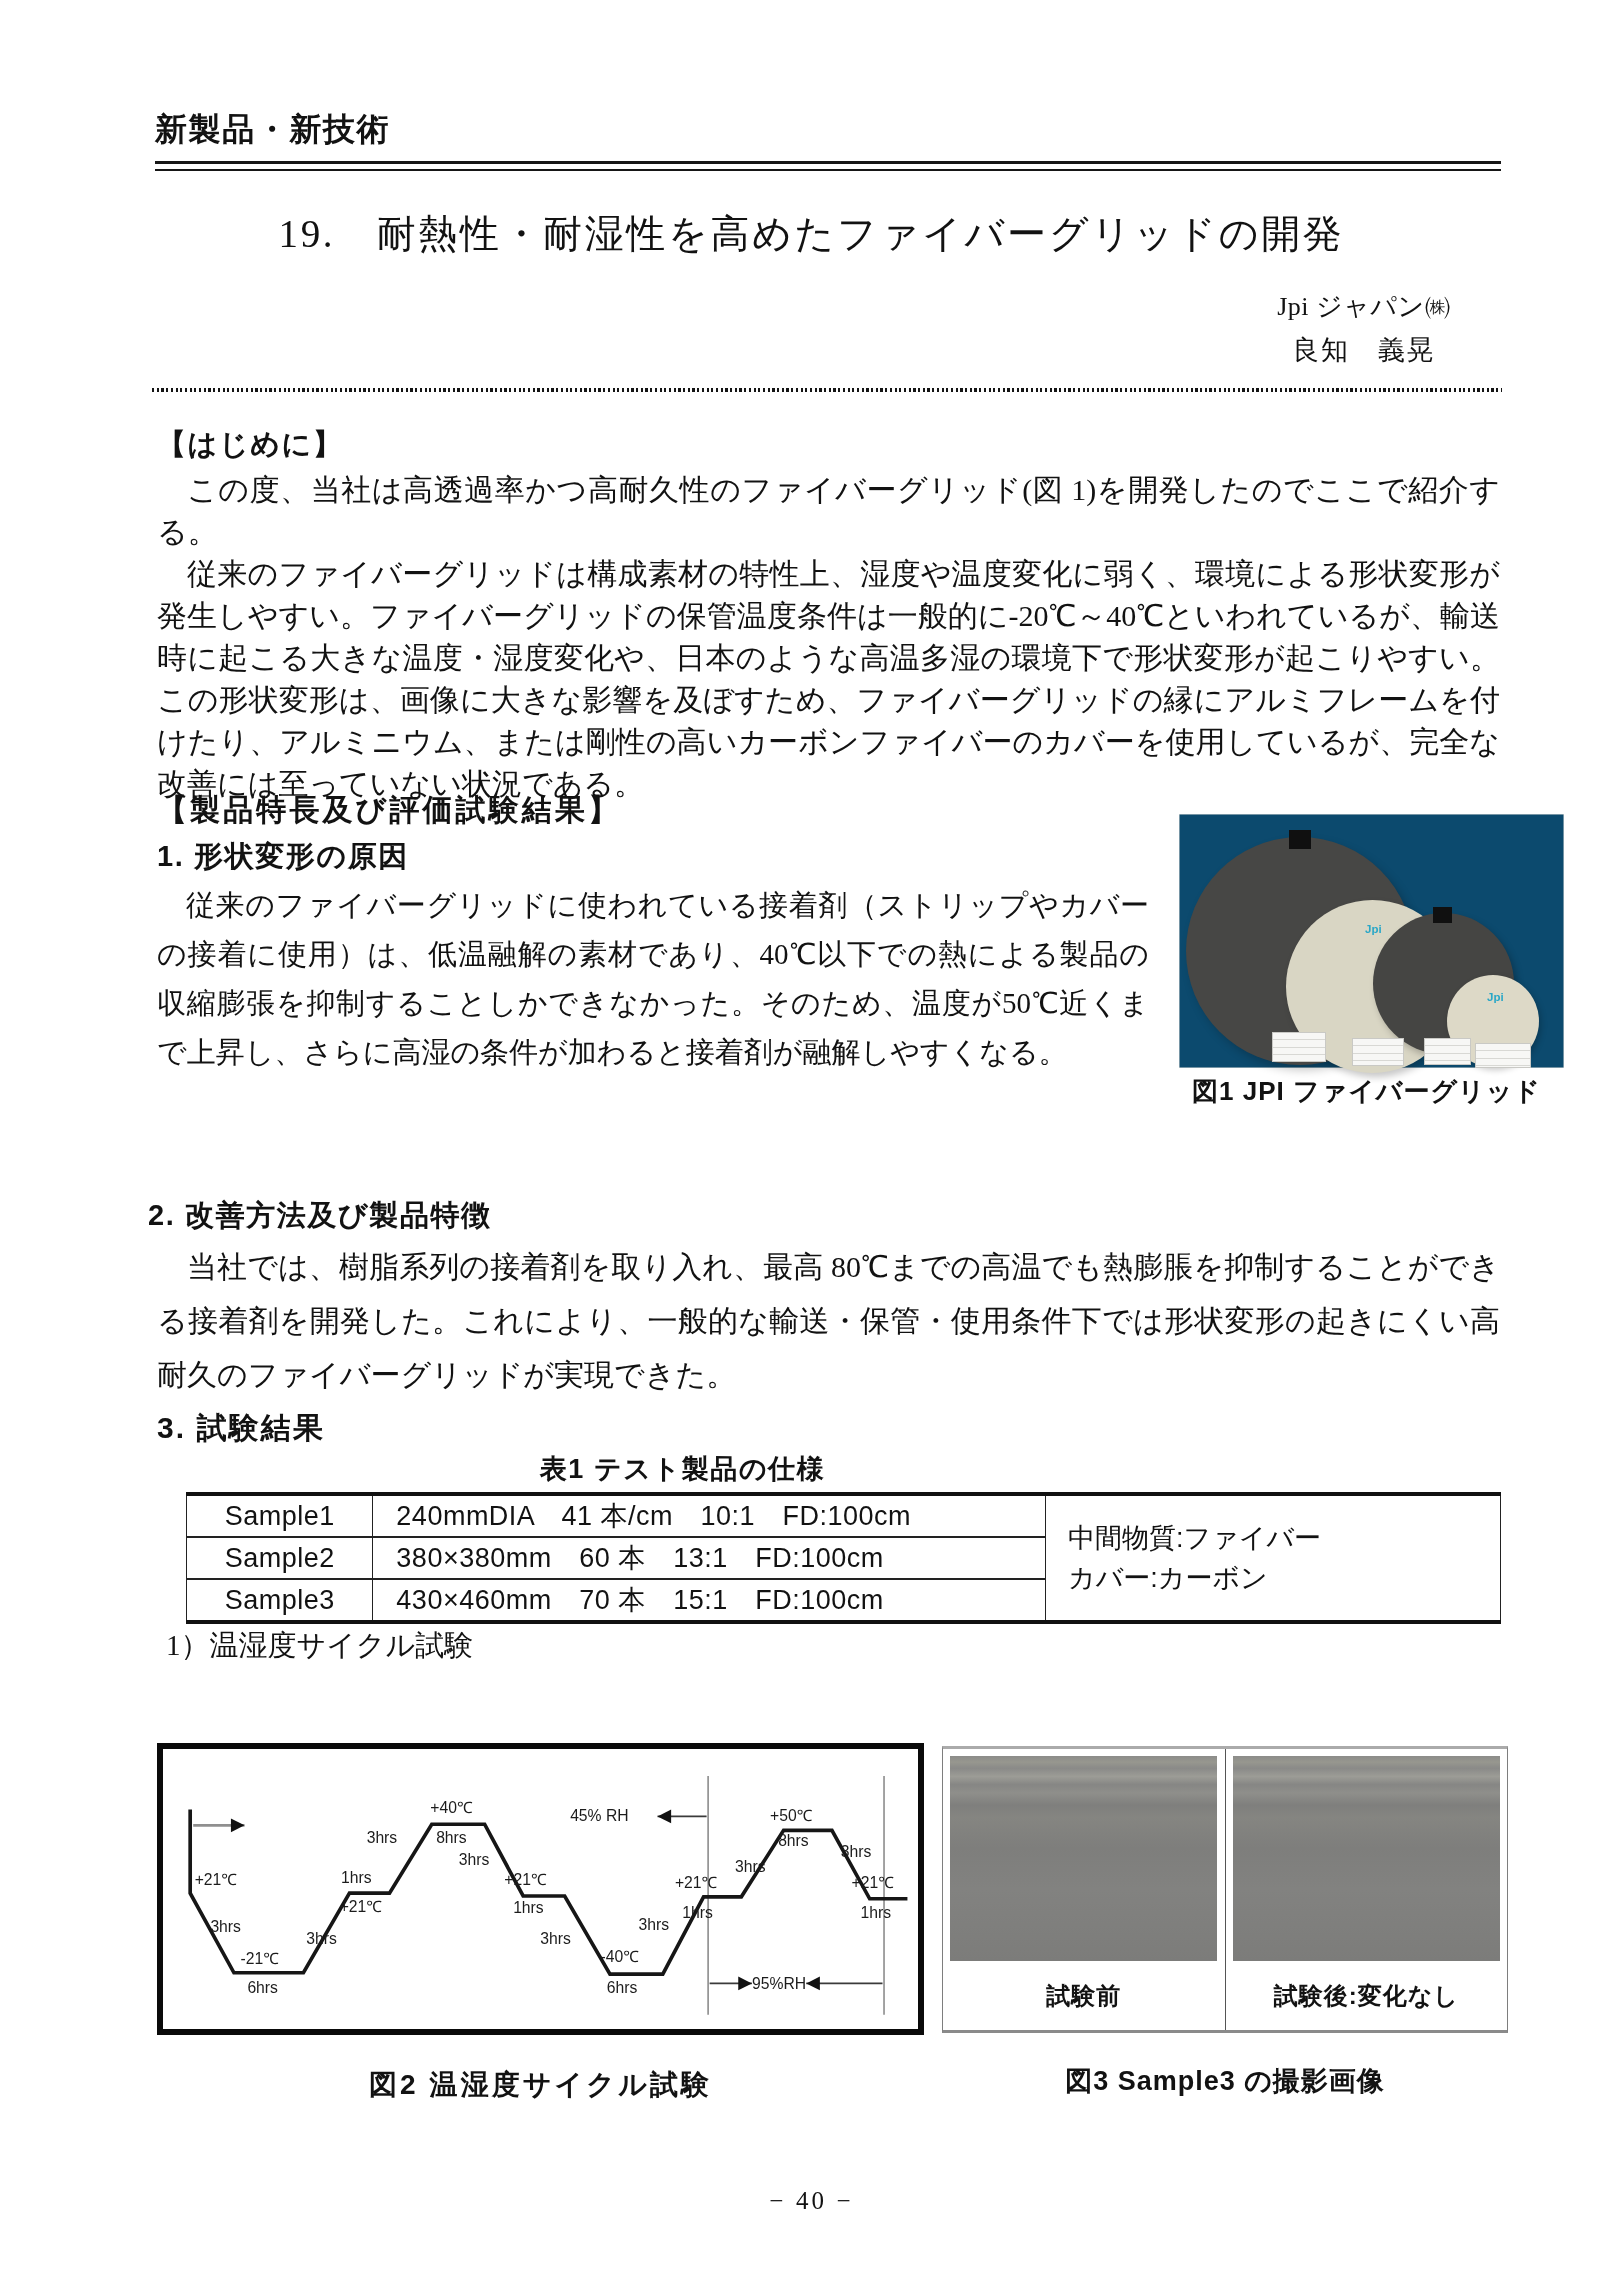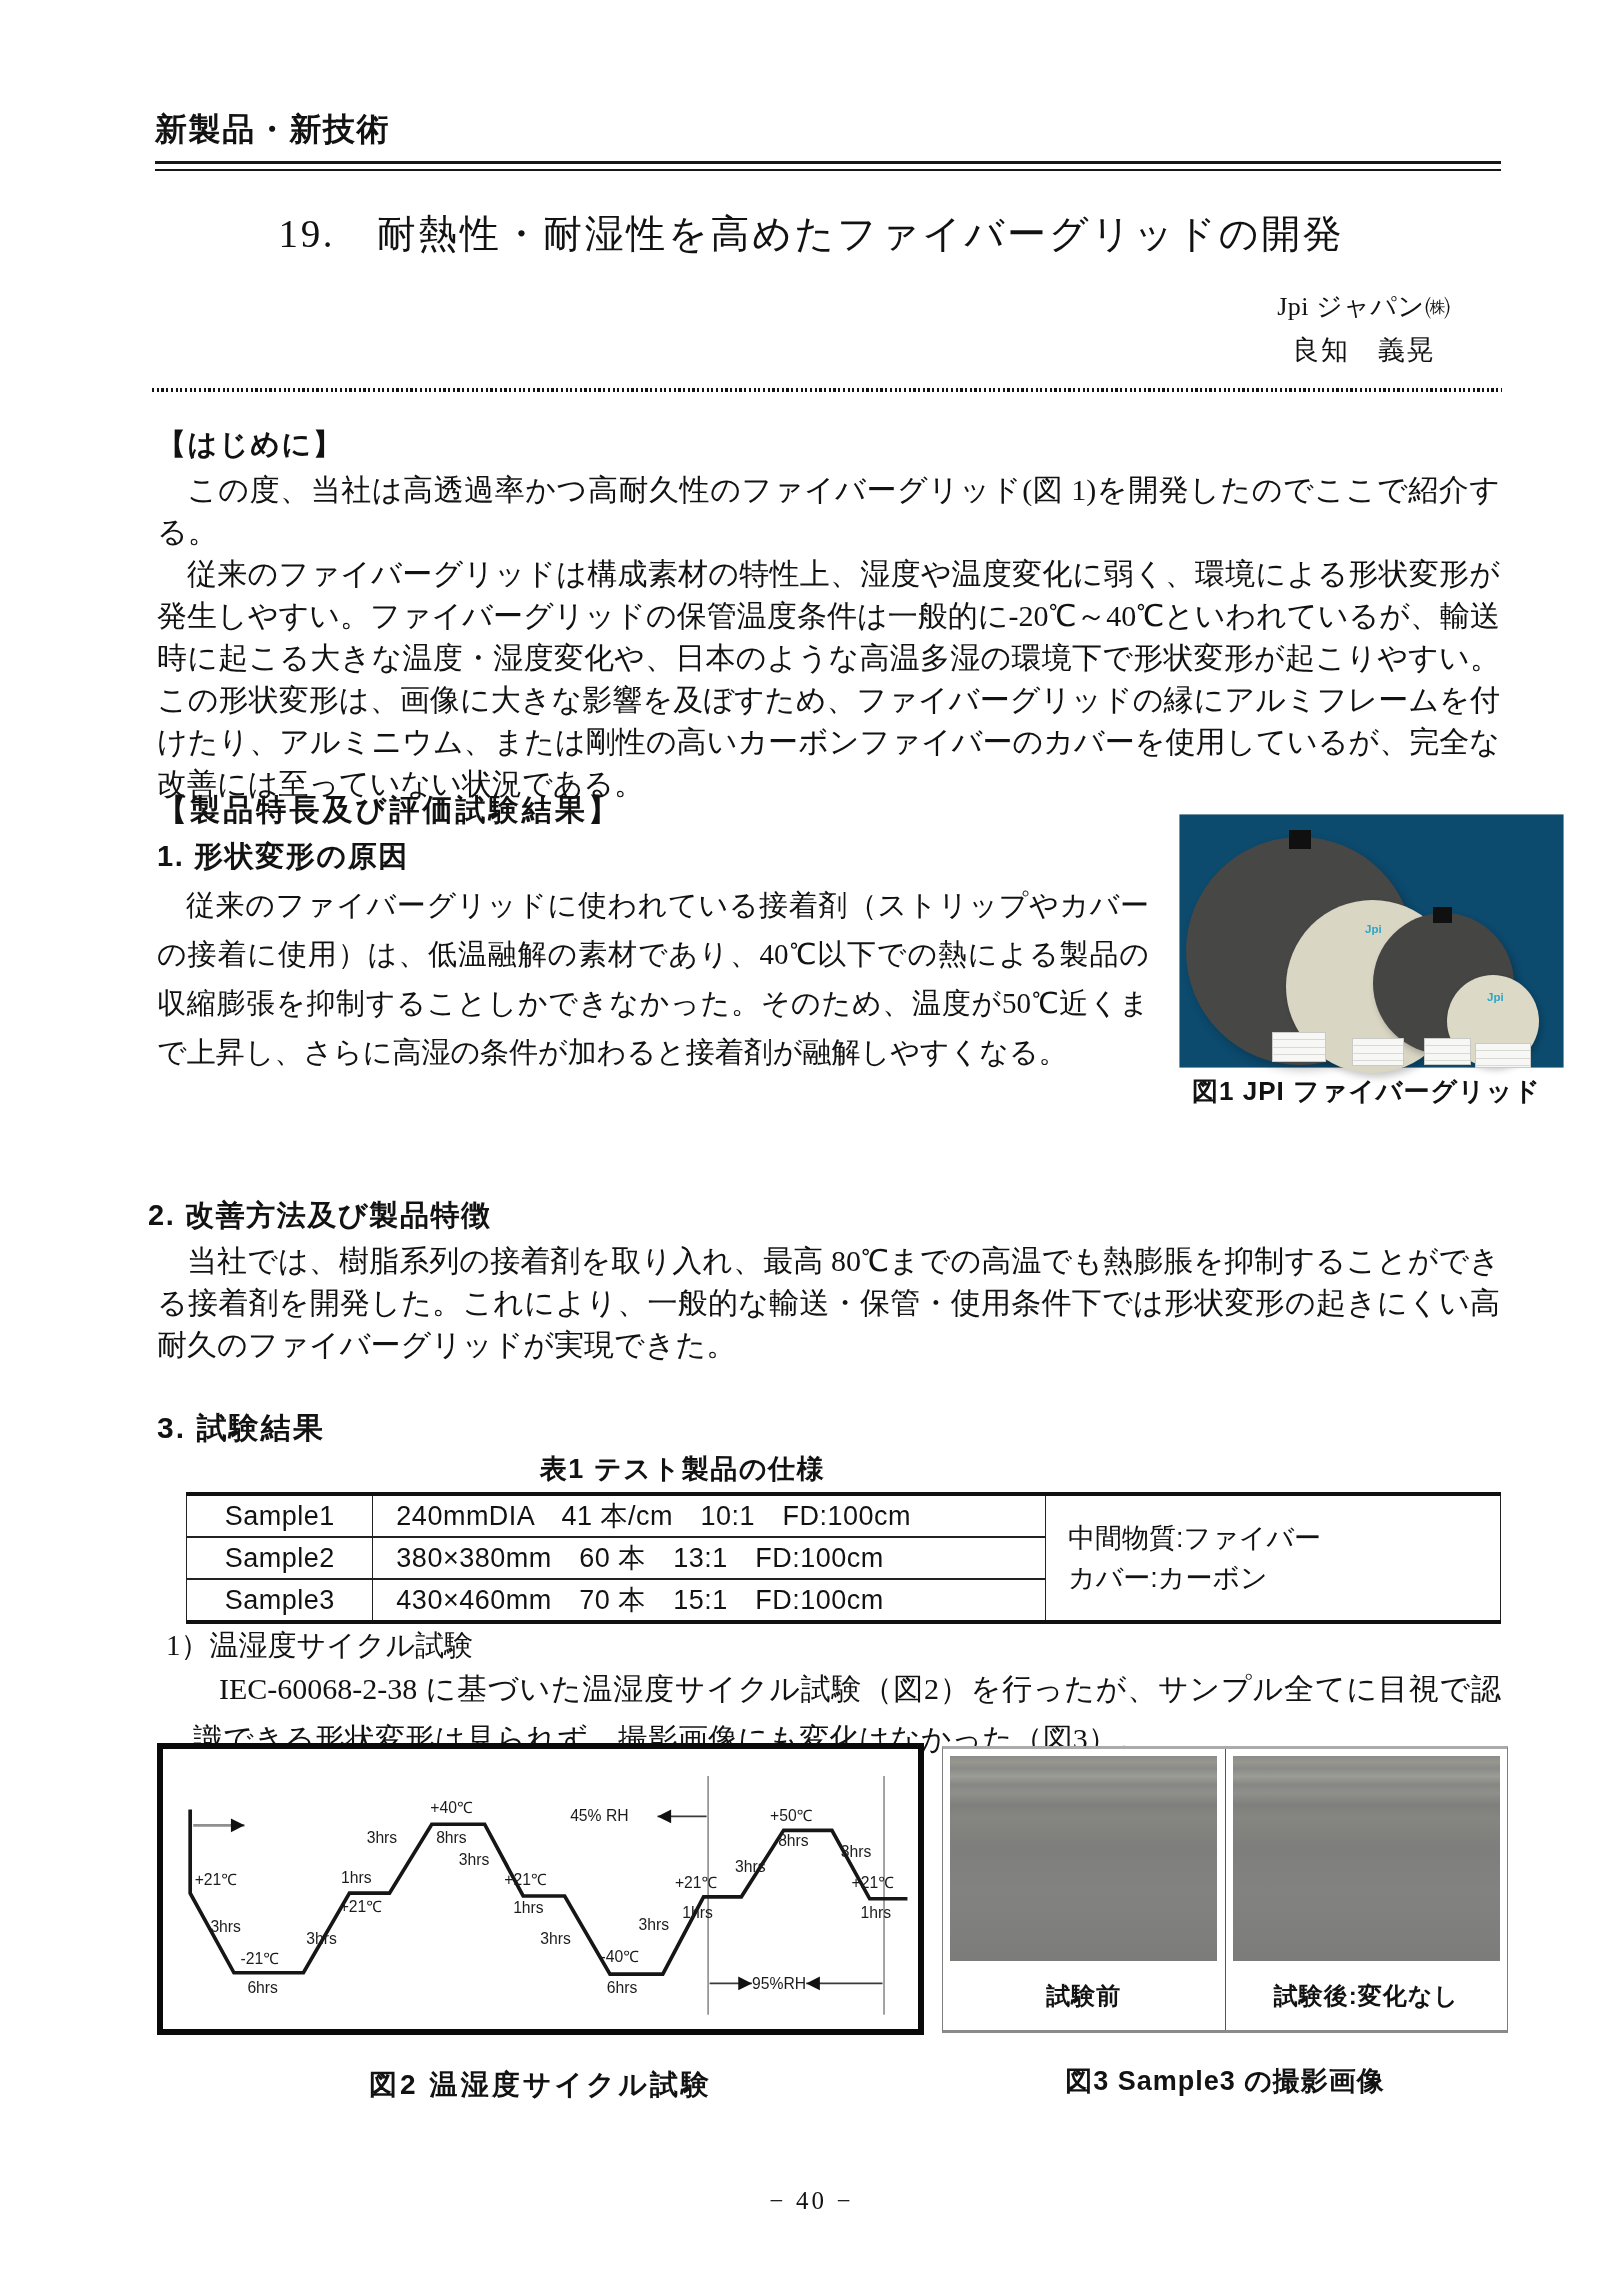--- a/index.html
+++ b/index.html
@@ -54,21 +54,21 @@
   .st3{left:245px;top:224px;width:45px;height:25px;}
   .st4{left:296px;top:229px;width:54px;height:23px;}
   .mini-logo{position:absolute;color:#2aa7c7;font-family:"Liberation Sans",sans-serif;
     font-size:11.5px;font-weight:700;}
   .logo1{left:186px;top:109px;}
   .logo2{left:308px;top:177px;}
   .fig-caption{font-family:"Liberation Sans",sans-serif;font-weight:700;}
   .fig1-caption{left:1157px;top:1074px;width:419px;text-align:center;font-size:26px;letter-spacing:1px;}
 
   .s2-heading{left:148px;top:1196px;font-size:29px;font-weight:700;}
-  .s2-body{left:157px;top:1240px;width:1343px;font-size:30px;line-height:42px;text-align:justify;}
+  .s2-body{left:157px;top:1240px;width:1343px;font-size:30px;line-height:54px;text-align:justify;}
   .s2-body p{margin:0;text-indent:30px;}
 
   .s3-heading{left:157px;top:1408px;font-size:30px;font-weight:700;letter-spacing:2.1px;}
   .table-caption{left:188px;top:1451px;width:989px;text-align:center;
     font-family:"Liberation Sans",sans-serif;font-weight:700;font-size:27px;letter-spacing:1.6px;}
   .spec-table{left:186px;top:1492px;}
   .spec-table table{border-collapse:collapse;width:1315px;
     font-family:"Liberation Sans",sans-serif;font-size:27px;
     border-top:4.7px solid #111;border-bottom:4.7px solid #111;padding-left:43px;}
   .spec-table td{border:1.6px solid #222;border-top-width:2.6px;border-bottom-width:2.6px;
@@ -170,23 +170,20 @@
         </tr>
         <tr>
           <td class="c-name">Sample3</td>
           <td class="c-spec">430×460mm　70 本　15:1　FD:100cm</td>
         </tr>
       </tbody>
     </table>
   </div>
 
   <div class="abs s3-sub1">1）温湿度サイクル試験</div>
-  <div class="abs s3-p1">
-    <p>IEC-60068-2-38 に基づいた温湿度サイクル試験（図2）を行ったが、サンプル全てに目視で認識できる形状変形は見られず、撮影画像にも変化はなかった（図3）。</p>
-  </div>
 
   <div class="abs fig2-box">
     <div class="fig2-host"><svg viewBox="0 0 1441 533" width="100%" height="100%">
           <line x1="1040.402" x2="1040.402" y1="50.635" y2="506.34999999999997" stroke="#8a8a8a" stroke-width="3"></line>
           <line x1="1376.155" x2="1376.155" y1="50.635" y2="506.34999999999997" stroke="#8a8a8a" stroke-width="3"></line>
           <polyline points="51.876,114.595 51.876,274.495 135.454,426.40000000000003 268.026,426.40000000000003 355.927,274.495 432.3,274.495 512.996,142.84400000000002 613.866,142.84400000000002 687.357,279.825 766.6120000000001,279.825 853.072,429.065 953.942,429.065 1031.7559999999999,281.42400000000004 1103.806,281.42400000000004 1184.502,154.57 1276.726,154.57 1348.776,285.15500000000003 1420.826,285.15500000000003" fill="none" stroke="#161616" stroke-width="7"></polyline>
           <line x1="57.64" x2="155.628" y1="144.976" y2="144.976" stroke="#8f8f8f" stroke-width="5"></line>
           <polygon points="155.628,144.976 129.628,131.976 129.628,157.976" fill="#111"></polygon>
           <line x1="943.855" x2="1037.52" y1="127.92" y2="127.92" stroke="#3a3a3a" stroke-width="3"></line>
           <polygon points="943.855,127.92 969.855,114.92 969.855,140.92000000000002" fill="#111"></polygon>

